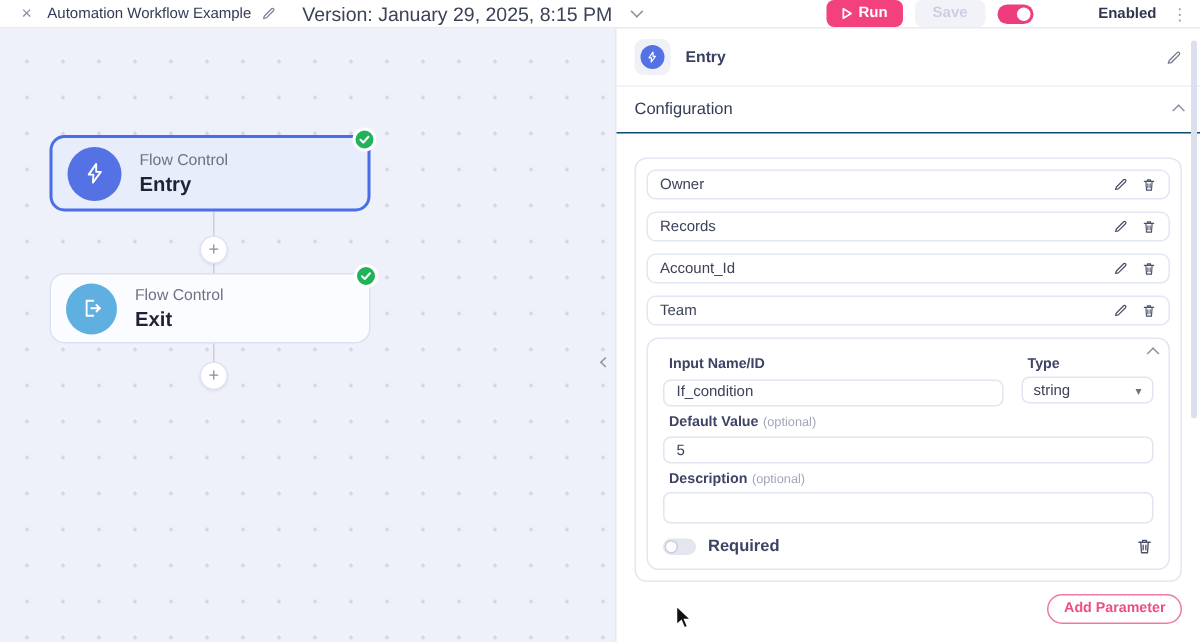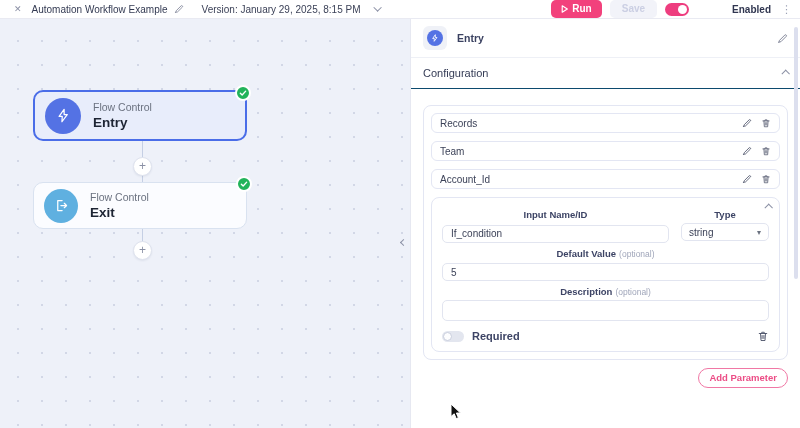--- a/index.html
+++ b/index.html
@@ -6,21 +6,21 @@
   html,body { width:800px; height:428px; overflow:hidden; }
   body { font-family:"Liberation Sans", sans-serif; background:#fff; position:relative; }
 
   
   .topbar { position:absolute; left:0; top:0; width:800px; height:19px; background:#fff;
             border-bottom:1px solid #e9eaf2; display:flex; align-items:center; padding:0 8px; z-index:5; }
   .close-x { font-size:9px; color:#8b90a5; margin:0 10px 0 6px; cursor:pointer; }
   .wf-title { font-size:10px; font-weight:400; color:#333a52; }
   .icon-btn { display:inline-flex; align-items:center; justify-content:center; }
   .title-pencil { margin-left:6px; }
-  .version { margin-left:18px; font-size:10px; color:#3c4258; display:flex; align-items:center; gap:15px;text-align:center; }
+  .version { margin-left:18px; font-size:13px; color:#3c4258; display:flex; align-items:center; gap:15px;text-align:center; }
   .tb-right { margin-left:auto; display:flex; align-items:center; gap:8px; }
   .btn-run { background:#f2417c; color:#fff; font-size:10px; font-weight:700; border:none;
              border-radius:5px; padding:3px 10px 4px; display:flex; align-items:center; gap:4px; }
   .btn-save { background:#f2f3f9; color:#cbcfe3; font-size:10px; font-weight:700; border:none;
               border-radius:5px; padding:3px 12px 4px; }
   .toggle { width:24px; height:13px; border-radius:7px; position:relative; }
   .toggle.on { background:#ee3d7f; }
   .toggle.on .knob { position:absolute; right:2px; top:2px; width:9px; height:9px; border-radius:50%; background:#fff; }
   .toggle-label { font-size:10px; color:#303650; font-weight:600;padding-left:35px; }
   .kebab { color:#9aa0b5; font-size:11px; letter-spacing:0; margin-left:2px; }
@@ -66,21 +66,21 @@
   .p-content { padding:10px 12px 0; }
   .group-label { font-size:8.5px; font-weight:700; letter-spacing:.6px; color:#9fa6c4; }
   .params-wrap { border:1px solid #e3e6f3; border-radius:8px; padding:7px; margin-top:6px; }
   .param-row { height:20px; border:1px solid #e3e6f3; border-radius:6px; background:#fff;
                display:flex; align-items:center; padding:0 8px; margin-bottom:8px; }
   .param-name { font-size:10px; color:#3c4258; }
   .row-icons { margin-left:auto; display:flex; align-items:center; gap:9px; }
 
   .editor { border:1px solid #e3e6f3; border-radius:8px; padding:6px 10px 9px; position:relative; }
   .editor-collapse { position:absolute; top:6px; right:8px; }
-  .f-label { font-size:9.5px; font-weight:700; color:#3d4465; margin:5px 4px 3px;text-align:center; }
+  .f-label { font-size:9.5px; font-weight:700; color:#3d4465; margin:5px 4px 3px; }
   .opt { font-size:8.5px; color:#a0a6ba; font-weight:400; margin-left:3px; }
   .t-input { width:100%; height:18px; border:1px solid #e2e5f0; border-radius:5px; padding:0 8px;
              font-size:10px; color:#3c4258; font-family:"Liberation Sans", sans-serif; background:#fff; outline:none; }
   .row-2col { display:flex; gap:12px; }
   .col-name { flex:1; }
   .col-type { width:88px; flex:0 0 auto; }
   .fake-select { height:18px; border:1px solid #e2e5f0; border-radius:5px; display:flex; align-items:center;
                  justify-content:space-between; padding:0 7px; font-size:10px; color:#3c4258; background:#fff; }
   .caret { font-size:8px; color:#6b7280; }
   .desc-input { height:21px; }
@@ -198,55 +198,70 @@
 
   <div class="config-row">
     <span class="config-title">Configuration</span>
     <i class="chev up"></i>
   </div>
 
   <div class="p-content">
 
     <div class="params-wrap">
 
+      <div class="param-row">
+        <span class="param-name">Owner</span>
+        <span class="row-icons">
+          <span class="icon-btn">
+              <svg width="10" height="10" viewBox="0 0 24 24" fill="none" stroke="#4b5168" stroke-width="2" stroke-linecap="round" stroke-linejoin="round">
+                <path d="M4 20l4.5-1L20 7.5a2.1 2.1 0 0 0-3-3L5.5 16 4 20z"></path>
+              </svg>
+            </span>
+          <span class="icon-btn">
+              <svg width="10" height="10" viewBox="0 0 24 24" fill="none" stroke="#4b5168" stroke-width="1.8" stroke-linecap="round" stroke-linejoin="round">
+                <path d="M4.5 7h15M9.5 7V4.5h5V7M7 7l1 14h8l1-14M10.2 11v6M13.8 11v6"></path>
+              </svg>
+            </span>
+        </span>
+      </div>
 
       <div class="param-row">
         <span class="param-name">Records</span>
         <span class="row-icons">
           <span class="icon-btn">
               <svg width="10" height="10" viewBox="0 0 24 24" fill="none" stroke="#4b5168" stroke-width="2" stroke-linecap="round" stroke-linejoin="round">
                 <path d="M4 20l4.5-1L20 7.5a2.1 2.1 0 0 0-3-3L5.5 16 4 20z"></path>
               </svg>
             </span>
           <span class="icon-btn">
               <svg width="10" height="10" viewBox="0 0 24 24" fill="none" stroke="#4b5168" stroke-width="1.8" stroke-linecap="round" stroke-linejoin="round">
                 <path d="M4.5 7h15M9.5 7V4.5h5V7M7 7l1 14h8l1-14M10.2 11v6M13.8 11v6"></path>
               </svg>
             </span>
         </span>
       </div>
 
       <div class="param-row">
-        <span class="param-name">Team</span>
+        <span class="param-name">Account_Id</span>
         <span class="row-icons">
           <span class="icon-btn">
               <svg width="10" height="10" viewBox="0 0 24 24" fill="none" stroke="#4b5168" stroke-width="2" stroke-linecap="round" stroke-linejoin="round">
                 <path d="M4 20l4.5-1L20 7.5a2.1 2.1 0 0 0-3-3L5.5 16 4 20z"></path>
               </svg>
             </span>
           <span class="icon-btn">
               <svg width="10" height="10" viewBox="0 0 24 24" fill="none" stroke="#4b5168" stroke-width="1.8" stroke-linecap="round" stroke-linejoin="round">
                 <path d="M4.5 7h15M9.5 7V4.5h5V7M7 7l1 14h8l1-14M10.2 11v6M13.8 11v6"></path>
               </svg>
             </span>
         </span>
       </div>
 
       <div class="param-row">
-        <span class="param-name">Account_Id</span>
+        <span class="param-name">Team</span>
         <span class="row-icons">
           <span class="icon-btn">
               <svg width="10" height="10" viewBox="0 0 24 24" fill="none" stroke="#4b5168" stroke-width="2" stroke-linecap="round" stroke-linejoin="round">
                 <path d="M4 20l4.5-1L20 7.5a2.1 2.1 0 0 0-3-3L5.5 16 4 20z"></path>
               </svg>
             </span>
           <span class="icon-btn">
               <svg width="10" height="10" viewBox="0 0 24 24" fill="none" stroke="#4b5168" stroke-width="1.8" stroke-linecap="round" stroke-linejoin="round">
                 <path d="M4.5 7h15M9.5 7V4.5h5V7M7 7l1 14h8l1-14M10.2 11v6M13.8 11v6"></path>
               </svg>

